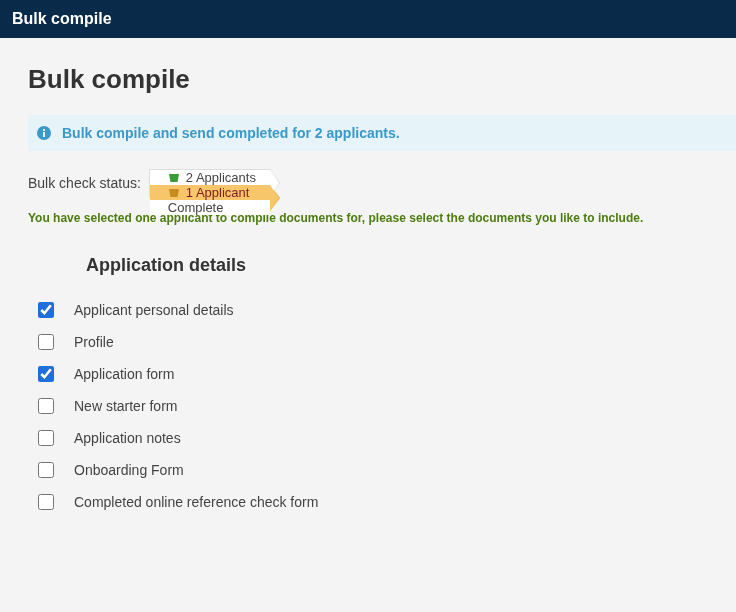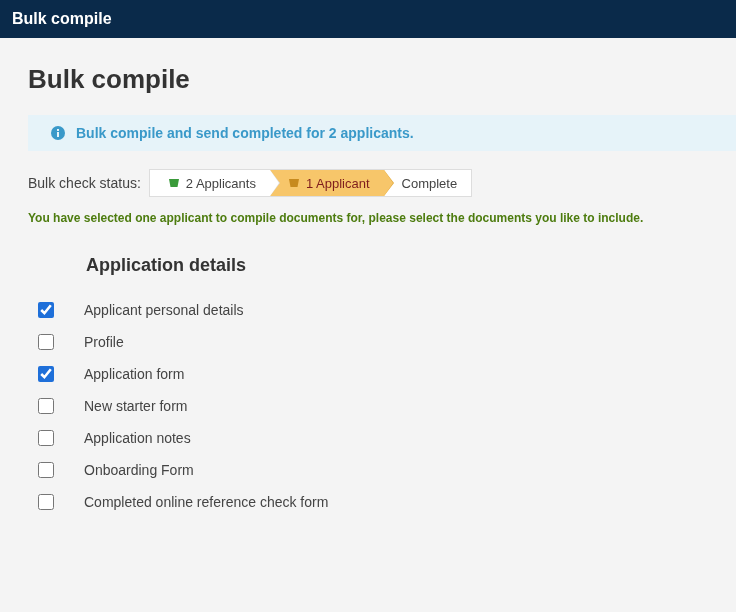--- a/index.html
+++ b/index.html
@@ -23,21 +23,21 @@
   }
   .page-title {
     font-size: 26px;
     font-weight: 700;
     color: #333;
     margin: 26px 0 20px 0;
   }
   .alert {
     background: #e6f3f9;
     color: #3a99c9;
-    padding: 10px 22px;
+    padding: 10px 8px;
     display: flex;
     align-items: center;
     gap: 10px;
     font-size: 14px;
     font-weight: 600;
     margin-bottom: 18px;
     margin-left: 0;
     margin-right: 0;
   }
   .alert .info-icon {
@@ -52,20 +52,21 @@
     color: #333;
     margin-bottom: 12px;
   }
   .status-label { font-weight: 400; color: #444; }
   .breadcrumb {
     display: flex;
     align-items: stretch;
     border: 1px solid #ddd;
     background: #fff;
     height: 28px;
+    flex-direction: column;
   }
   .crumb {
     display: flex;
     align-items: center;
     gap: 6px;
     padding: 0 14px 0 18px;
     position: relative;
     font-size: 13px;
     color: #444;
     background: #fff;
@@ -111,21 +112,21 @@
     font-size: 18px;
     font-weight: 700;
     color: #333;
     padding-left: 58px;
     margin-bottom: 18px;
   }
   .check-list { list-style: none; }
   .check-item {
     display: flex;
     align-items: flex-start;
-    gap: 30px;
+    gap: 20px;
     padding: 8px 0 8px 10px;
     font-size: 14px;
     color: #444;
   }
   .check-item input[type="checkbox"] {
     width: 16px; height: 16px;
     accent-color: #1e6fd9;
     cursor: pointer;
   }
   .check-item label { cursor: default; }

